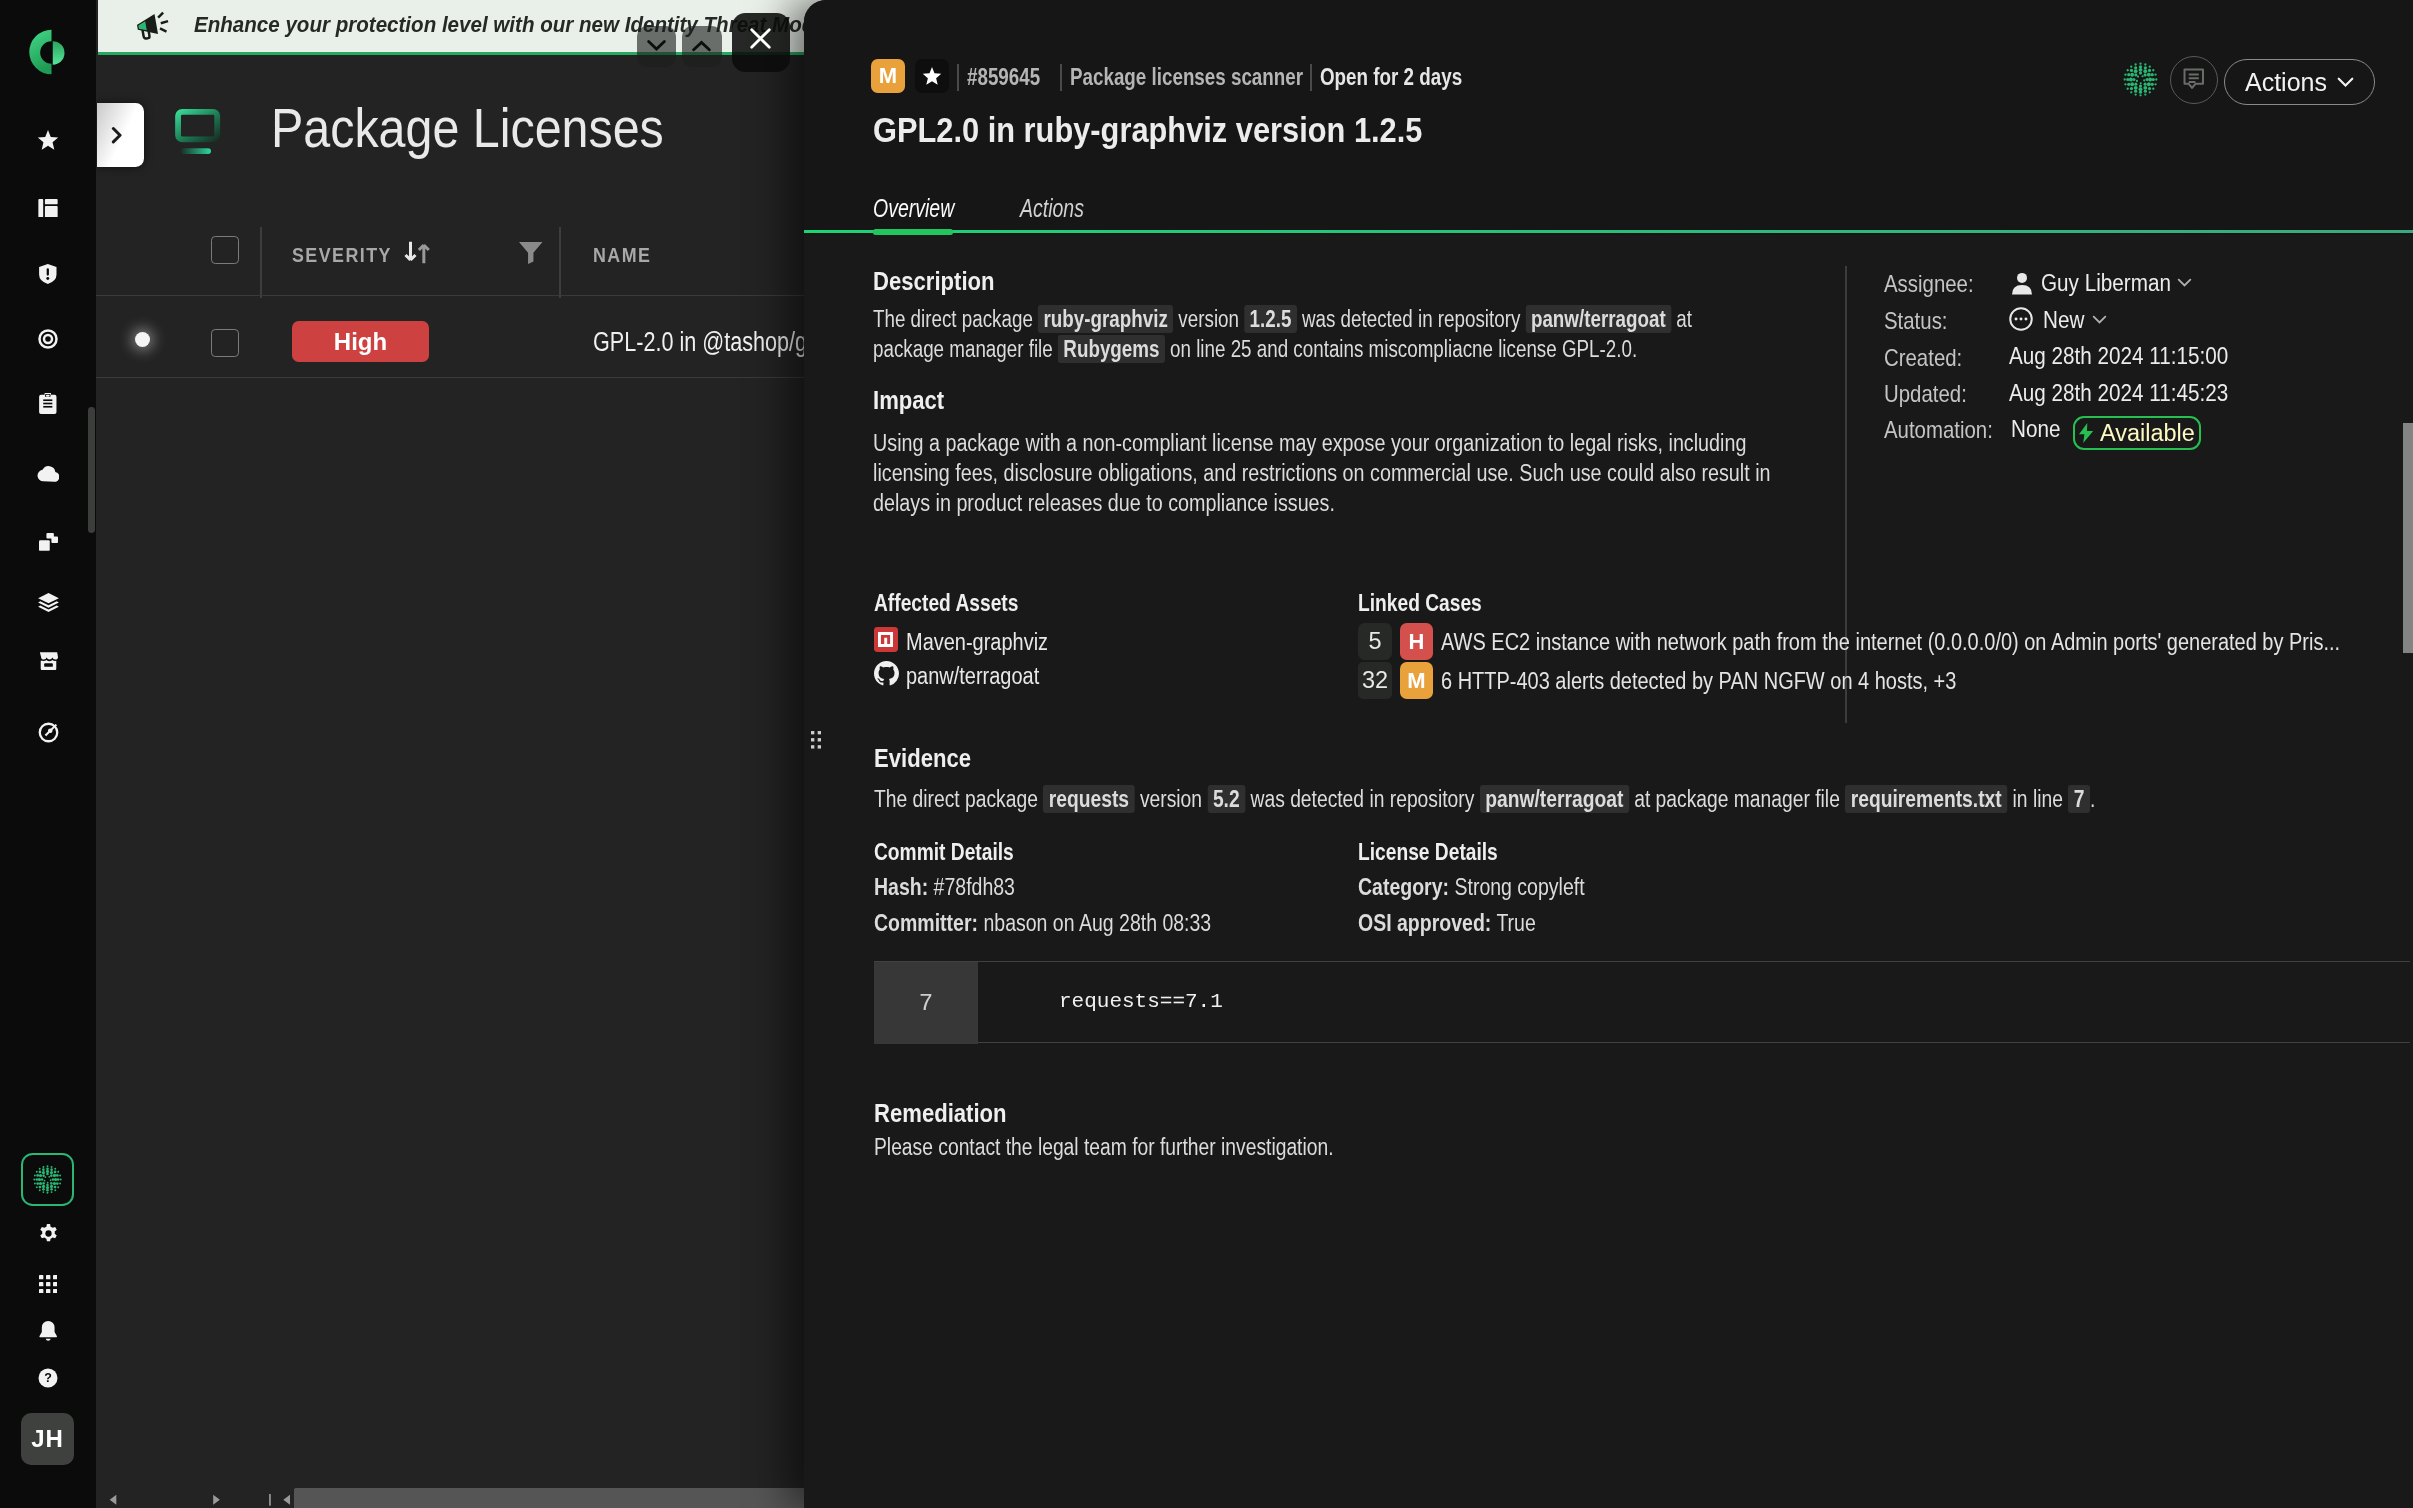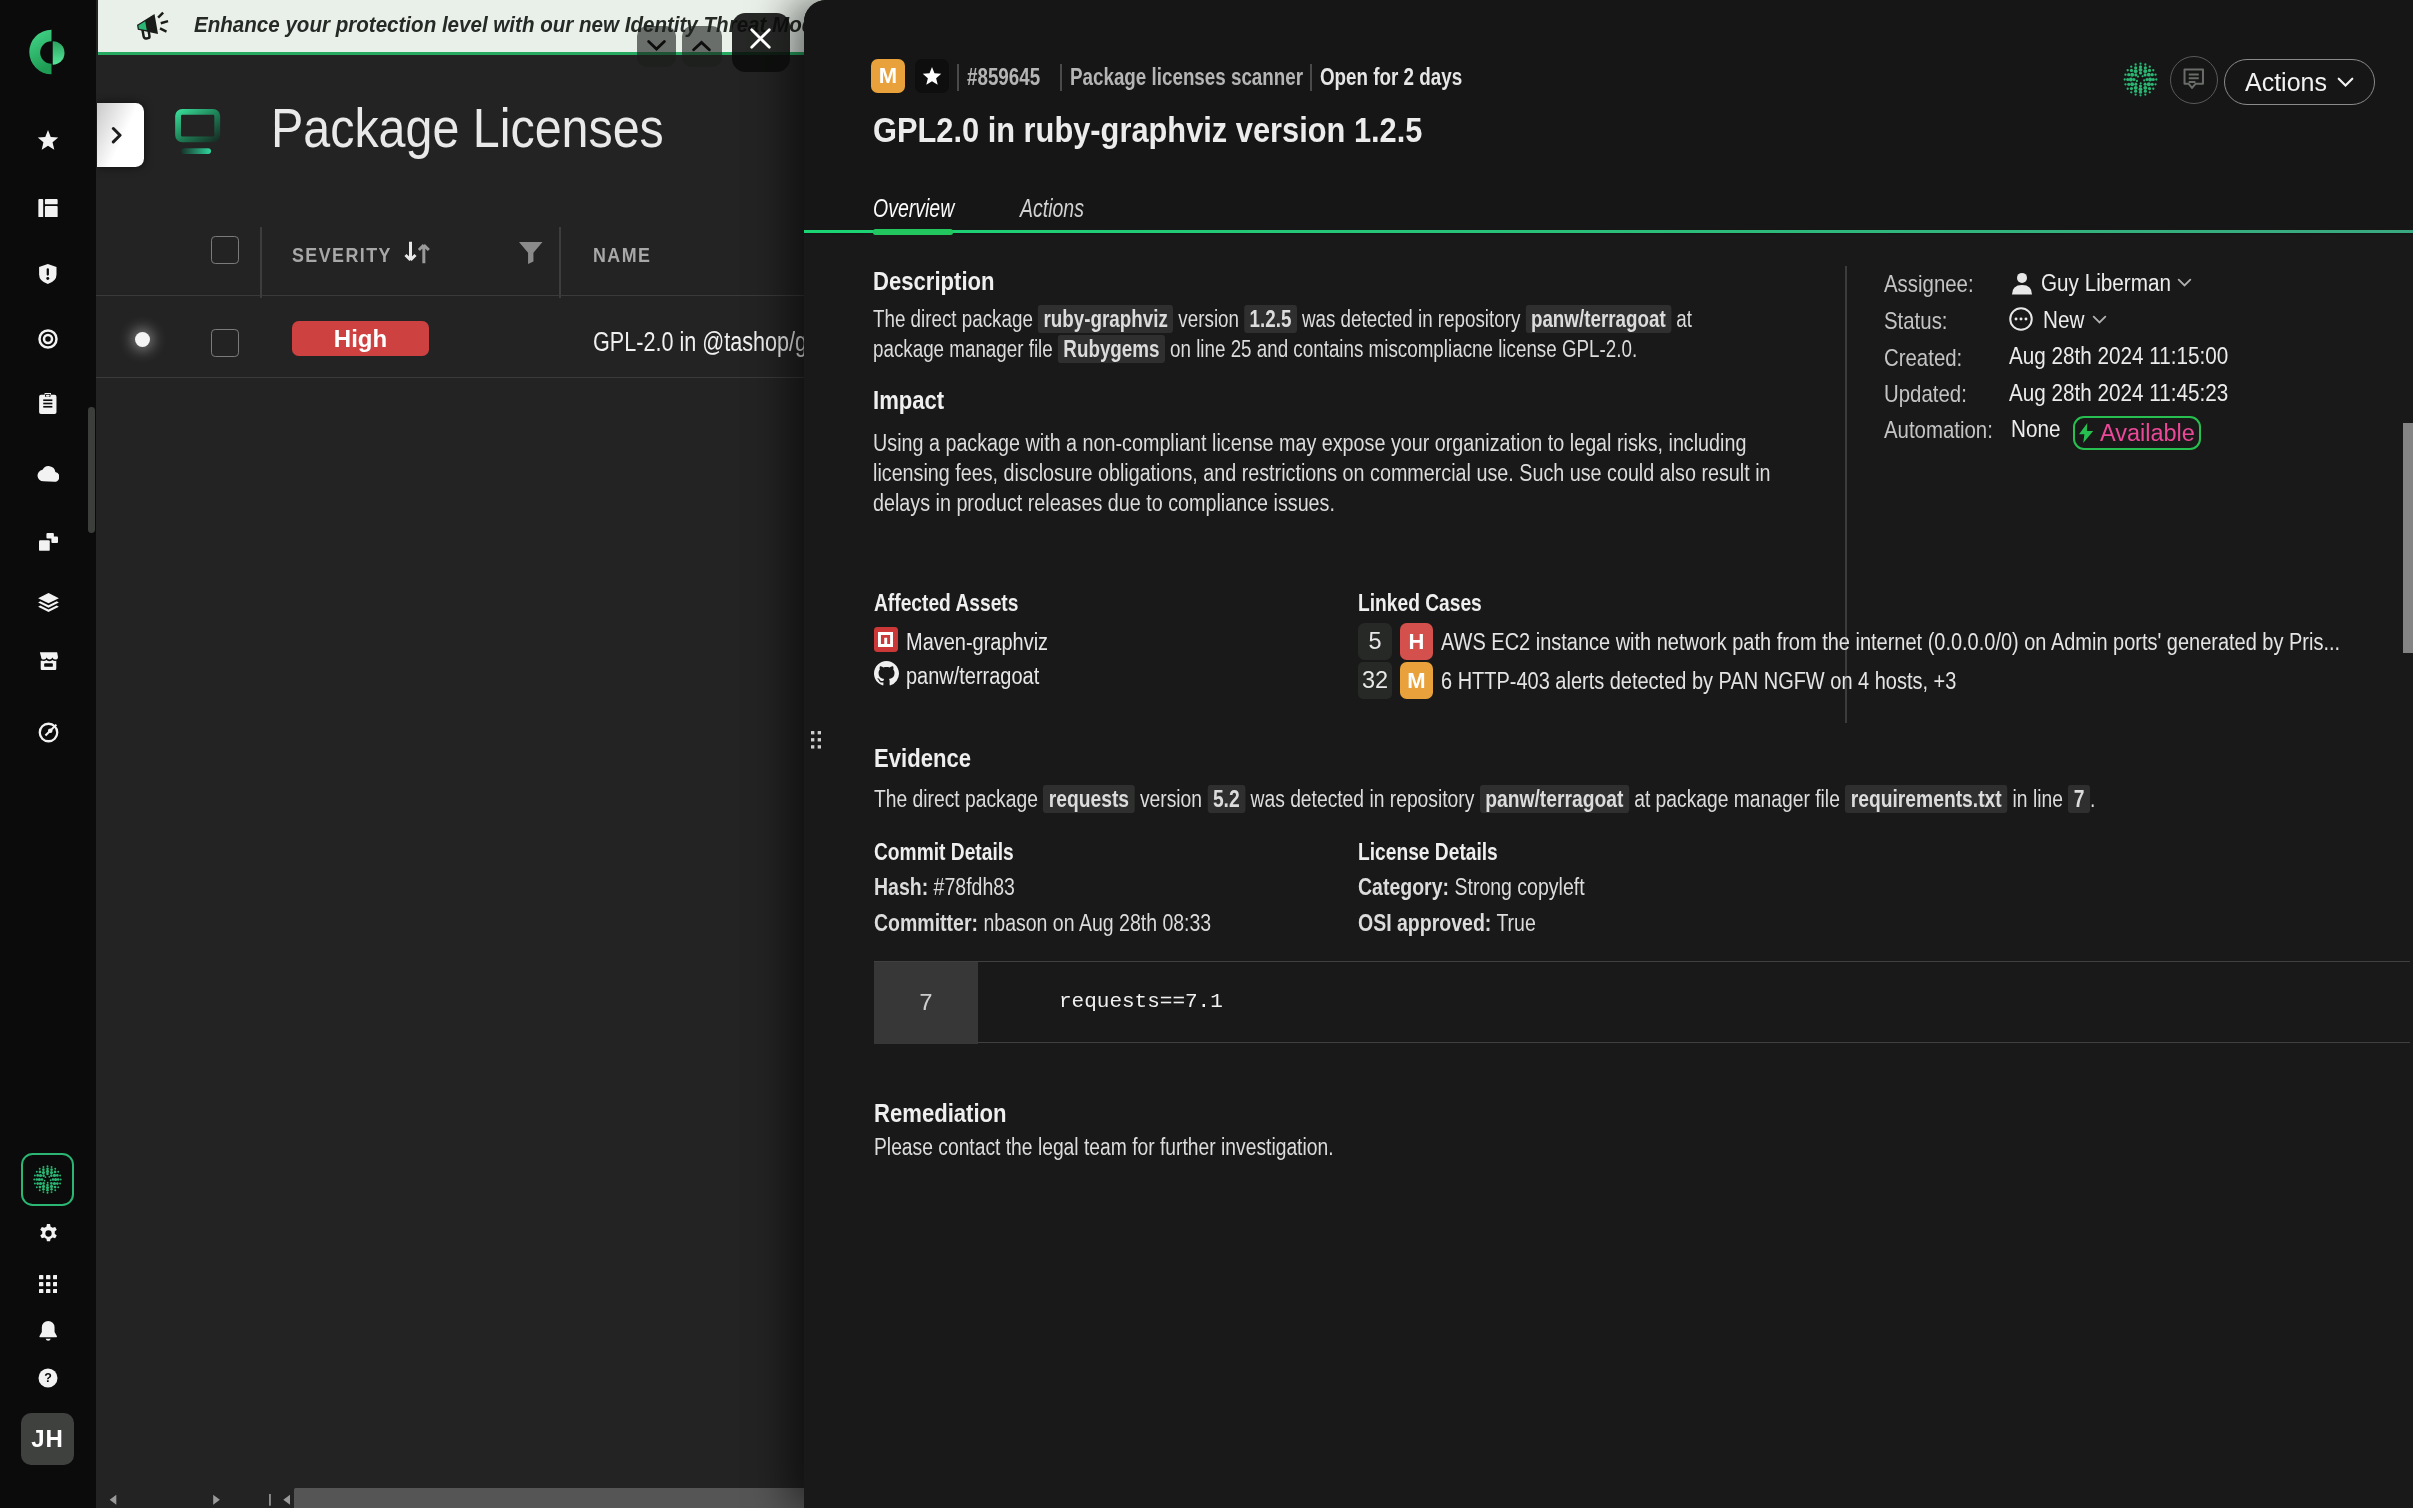--- a/index.html
+++ b/index.html
@@ -84,21 +84,21 @@
       </svg>
     <svg class="abs" style="left:423px;top:183px" width="23.5" height="22" viewBox="0 0 14 13">
         <path d="M0 0 H14 L8.6 6.4 V11.5 L5.4 13 V6.4 Z" fill="#8a8a8a"></path>
       </svg>
     <div class="vdiv" style="left:463px;top:168px;height:71px"></div>
     <div class="abs sx85 nw" style="left:497px;top:184px;font-size:21px;font-weight:700;color:#a8a8a8;letter-spacing:1.7px">NAME</div>
     <div class="hdiv" style="left:0px;top:236px;width:709px;height:0.8px;background:#3a3a3a"></div>
 
     <div class="abs" style="left:39px;top:273px;width:15px;height:15px;border-radius:50%;background:#f4f4f4;box-shadow:0 0 12.6px 4.2px rgba(240,240,240,.4)"></div>
     <div class="abs" style="left:115px;top:270px;width:28px;height:28px;border:1.7px solid #7b7b7b;border-radius:4.2px"></div>
-    <div class="abs" style="left:196px;top:262px;width:137px;height:35px;background:#ce4141;border-radius:6.7px;display:flex;align-items:center;justify-content:center;font-size:24px;font-weight:700;color:#fff">High</div>
+    <div class="abs" style="left:196px;top:262px;width:137px;height:41px;background:#ce4141;border-radius:6.7px;display:flex;align-items:center;justify-content:center;font-size:24px;font-weight:700;color:#fff">High</div>
     <div class="abs sx80 nw" style="left:497px;top:268px;font-size:27px;color:#f0f0f0">GPL-2.0 in @tashop/graphviz</div>
     <div class="hdiv" style="left:0px;top:318px;width:709px;height:0.8px;background:#3a3a3a"></div>
 
     <svg class="abs" style="left:10px;top:1435px" width="201" height="11.7" viewBox="0 0 240 14">
         <path d="M12 1 L4 7 L12 13 Z" fill="#9a9a9a"></path>
         <path d="M128 1 L136 7 L128 13 Z" fill="#9a9a9a"></path>
         <rect x="195" y="0" width="2" height="14" fill="#9a9a9a"></rect>
         <path d="M220 1 L212 7 L220 13 Z" fill="#9a9a9a"></path>
       </svg>
     <div class="abs" style="left:198px;top:1429px;width:528px;height:21px;background:#555;border-radius:1.7px 0 0 1.7px"></div>
@@ -429,21 +429,21 @@
         <circle cx="14.5" cy="14.5" r="1.8" fill="#e8e8e8"></circle>
         <circle cx="20.5" cy="14.5" r="1.8" fill="#e8e8e8"></circle>
       </svg>
     <div class="abs mval sx88 nw" style="left:1239px;top:307px;font-size:23.5px">New</div>
     <svg class="abs" style="left:1288px;top:315px" width="15" height="10" viewBox="0 0 18 12">
         <path d="M2 2 L9 9 L16 2" fill="none" stroke="#b0b0b0" stroke-width="2.2" stroke-linecap="round"></path>
       </svg>
     <div class="abs mval sx88 nw" style="left:1205px;top:343px;font-size:23.5px">Aug 28th 2024 11:15:00</div>
     <div class="abs mval sx88 nw" style="left:1205px;top:380px;font-size:23.5px">Aug 28th 2024 11:45:23</div>
     <div class="abs mval sx88 nw" style="left:1207px;top:416px;font-size:23.5px">None</div>
-    <div class="abs" style="left:1269px;top:416px;width:128px;height:34px;border:2.1px solid #27c050;border-radius:11px;display:flex;align-items:center;justify-content:center;gap:6.7px;font-size:23.5px;color:#ec4899">
+    <div class="abs" style="left:1269px;top:416px;width:128px;height:34px;border:2.1px solid #27c050;border-radius:11px;display:flex;align-items:center;justify-content:center;gap:6.7px;font-size:23.5px;color:#fef9c3">
       <svg width="14.2" height="20" viewBox="0 0 17 24">
           <path d="M10 0 L0 13.5 L6.5 13.5 L5 24 L17 9.5 L9.5 9.5 Z" fill="#27c050"></path>
         </svg>Available
     </div>
 
     <div class="abs sx80 nw" style="left:70px;top:589px;font-size:24px;font-weight:700;color:#efefef">Affected Assets</div>
     <div class="abs" style="left:70px;top:627px;width:23.5px;height:25px;background:#cb3837;border-radius:3.4px">
       <svg style="position:absolute;left:4.2px;top:5px" width="15" height="15" viewBox="0 0 18 18">
           <path d="M0 0 H18 V18 H0 Z M3.5 3.5 V14.5 H7.5 V7 H11 V14.5 H14.5 V3.5 Z" fill="#fff" fill-rule="evenodd"></path>
         </svg>

